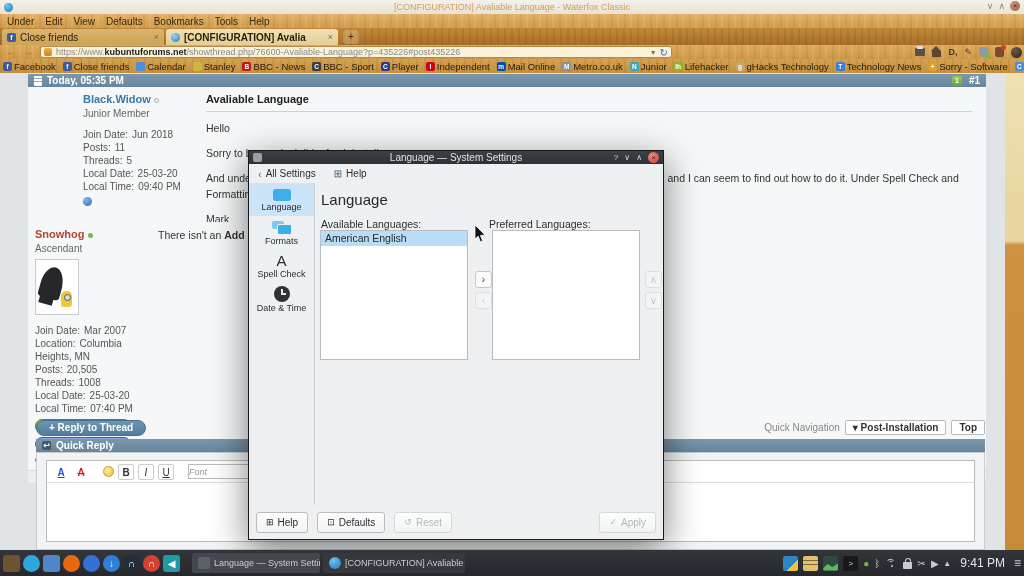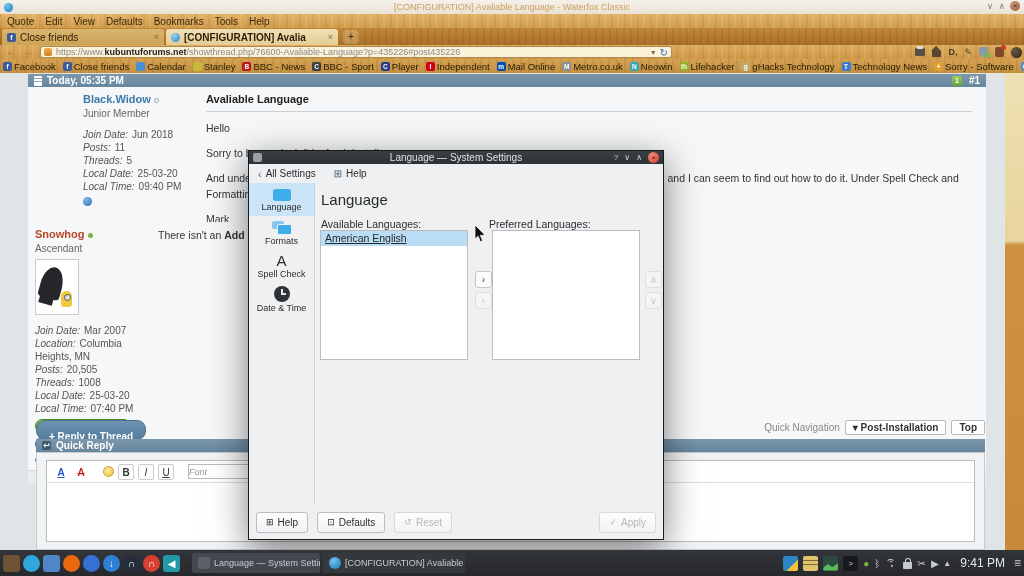--- a/index.html
+++ b/index.html
@@ -73,21 +73,21 @@
     background-image:linear-gradient(#fff 2px,#9ab 2px,#9ab 3px,#fff 3px,#fff 5px,#9ab 5px,#9ab 6px,#fff 6px);}
   .phead .spacer{flex:1;}
   .greenbadge{min-width:10px;height:10px;border-radius:2px;background:linear-gradient(#9ccc5a,#69a036);
     color:#fff;font-size:7px;line-height:10px;text-align:center;font-weight:bold;padding:0 1px;margin-right:7px;}
   .pnum{font-size:10px;}
   .pbody{background:#f5f7f8;display:flex;position:relative;}
   .ucol{width:114px;flex:0 0 auto;padding:6px 0 4px 7px;font-size:10px;color:#555;}
   .uname{font-size:11px;font-weight:bold;}
   .urole{margin-top:3px;color:#666;font-size:10px;}
   .stats{margin-top:9px;line-height:13px;}
-  .stat .sl{color:#555;font-style:italic;}
+  .stat .sl{color:#555;}
   .stat .sv{color:#555;margin-left:4px;}
   .ccol{flex:1;padding:6px 14px 4px 16px;font-size:10.5px;color:#333;}
   .ptitle{font-size:11px;font-weight:bold;color:#222;}
   .phr{border:0;border-top:1px solid #ccd1d5;margin:6px 0 9px;}
   .para{margin:0 0 10px;line-height:1.45;}
   .pfoot{height:13px;background:#ebeef0;border-top:1px solid #d8dcdf;display:flex;align-items:center;
     padding:0 8px;font-size:10px;font-weight:bold;color:#444;gap:5px;}
   .pfoot .spacer{flex:1;}
   .fitem{display:flex;align-items:center;gap:4px;}
   .gridic{width:9px;height:9px;background:#3c4750;border-radius:1px;
@@ -112,21 +112,21 @@
   .minion::before{content:"";position:absolute;left:2.5px;top:3px;width:5px;height:5px;border-radius:50%;background:#ddd;border:1px solid #555;}
   .pill{display:block;width:96px;margin-top:4px;text-align:center;font-size:9px;font-weight:bold;color:#fff;
     border-radius:8px;padding:1px 0;text-shadow:0 1px 1px rgba(0,0,0,.3);}
   .pill.green{background:linear-gradient(#93c94e,#5c9a2e);border:1px solid #4e8a24;}
   .pill.blue{background:linear-gradient(#8fa9e4,#4a6fd0);border:1px solid #3a5cb8;}
   .minibadges{margin-top:4px;width:112px;height:11px;background-image:radial-gradient(circle at 5px 5px,#9cc9ec 0 1.5px,#3d85c8 1.5px 4.5px,transparent 5px);background-size:11px 11px;background-repeat:repeat-x;}
   .bluedot{display:inline-block;width:9px;height:9px;border-radius:50%;background:radial-gradient(circle at 35% 30%,#7db8e8,#2a6fb5);margin-top:4px;}
 
   .replythread{position:absolute;left:36px;top:347px;height:16px;border-radius:9px;
     background:linear-gradient(#6e94b0,#527d9c);border:1px solid #46708e;color:#fff;font-size:10px;font-weight:bold;
-    padding:9px 12px;line-height:14px;}
+    padding:0 12px;line-height:14px;}
   .qnav{position:absolute;right:20px;top:347px;display:flex;align-items:center;gap:5px;font-size:10px;color:#888;}
   .qnav .navbtn{background:#fff;border:1px solid #b5babe;border-radius:2px;font-weight:bold;color:#333;
     padding:1px 7px;font-size:10px;}
   .qrhead{position:absolute;left:36px;top:366px;width:949px;height:13px;background:linear-gradient(#7b97ac,#66869e);
     display:flex;align-items:center;gap:5px;padding:0 6px;color:#fff;font-size:10px;font-weight:bold;}
   .qricon{width:9px;height:9px;background:#41586b;border-radius:2px;color:#fff;font-size:8px;line-height:9px;text-align:center;}
   .qrbox{position:absolute;left:36px;top:379px;width:949px;height:98px;background:#f2f3f4;border:1px solid #c8ccce;padding:7px 9px;}
   .editor{background:#fff;border:1px solid #bbb;height:100%;}
   .etoolbar{height:22px;border-bottom:1px solid #ddd;display:flex;align-items:center;gap:4px;padding:0 6px;}
   .ebtn{width:16px;height:16px;border:1px solid #ccc;border-radius:2px;background:#fdfdfd;text-align:center;
@@ -160,21 +160,21 @@
   .sbubble2{width:20px;height:14px;position:relative;}
   .sbubble2::before{content:"";position:absolute;left:0;top:0;width:12px;height:8px;background:#85c5ee;border-radius:2px;}
   .sbubble2::after{content:"";position:absolute;right:0;bottom:0;width:13px;height:9px;background:#3daee9;border-radius:2px;border:1px solid #eff0f1;}
   .sA{font-size:15px;color:#2c2c2c;font-weight:normal;line-height:14px;}
   .sclock{width:16px;height:16px;border-radius:50%;background:#2f3338;position:relative;}
   .sclock::before{content:"";position:absolute;left:7px;top:3px;width:2px;height:6px;background:#e8eaec;}
   .sclock::after{content:"";position:absolute;left:8px;top:7px;width:4px;height:2px;background:#e8eaec;}
   .dheading{position:absolute;left:72px;top:40px;font-size:15px;color:#26292c;}
   .dlabel{position:absolute;font-size:10.5px;color:#2b2e31;}
   .dlist{position:absolute;width:148px;height:130px;background:#fff;border:1px solid #b9bdc1;}
-  .drow{height:15px;background:#b9ddf4;font-size:10.5px;color:#26292c;line-height:15px;padding-left:4px;text-decoration:underline;}
+  .drow{height:15px;background:#b9ddf4;font-size:10.5px;color:#26292c;line-height:15px;padding-left:4px;}
   .tbtn{position:absolute;width:17px;height:17px;border:1px solid #c3c7cb;border-radius:3px;background:#fbfbfb;
     text-align:center;font-size:10px;line-height:15px;color:#3a3e42;}
   .tbtn.dis{color:#c3c7cb;border-color:#dcdfe2;background:#f3f4f5;}
   .dfoot{position:absolute;left:0;right:0;bottom:0;height:34px;display:flex;align-items:center;gap:9px;padding:0 7px;}
   .dbtn{height:21px;border:1px solid #b9bdc1;border-radius:3px;background:linear-gradient(#fdfdfd,#f2f3f4);
     font-size:10px;color:#2b2e31;display:flex;align-items:center;gap:4px;padding:0 9px;}
   .dbtn.dis{color:#b4b8bc;border-color:#d6d9db;}
   .dbtn .ic{font-size:9px;}
   .dfoot .spacer{flex:1;}
 
@@ -207,21 +207,21 @@
     <span class="wfx-logo"></span>
     <span class="ttext">[CONFIGURATION] Avaliable Language - Waterfox Classic</span>
     <span class="winbtns">
       <span>∨</span>
       <span>∧</span>
       <span class="closeball">×</span>
     </span>
   </div>
 
   <div class="abs menubar">
-    <span>Quote</span>
+    <span>Under</span>
       <span>Edit</span>
       <span>View</span>
       <span>Defaults</span>
       <span>Bookmarks</span>
       <span>Tools</span>
       <span>Help</span>
   </div>
 
   <div class="abs tabbar">
     <div class="tab" style="left:2px;width:162px;background:linear-gradient(#d9b570,#cda356);">
@@ -306,21 +306,21 @@
         <span>Mail Online</span>
       </span>
 
       <span class="bm">
         <span class="bmicon" style="background: rgb(138, 143, 149);">M</span>
         <span>Metro.co.uk</span>
       </span>
 
       <span class="bm">
         <span class="bmicon" style="background: rgb(58, 166, 185);">N</span>
-        <span>Neowin</span>
+        <span>Junior</span>
       </span>
 
       <span class="bm">
         <span class="bmicon" style="background: rgb(147, 178, 39);">lh</span>
         <span>Lifehacker</span>
       </span>
 
       <span class="bm">
         <span class="bmicon" style="background: rgb(194, 168, 106);">g</span>
         <span>gHacks Technology</span>

